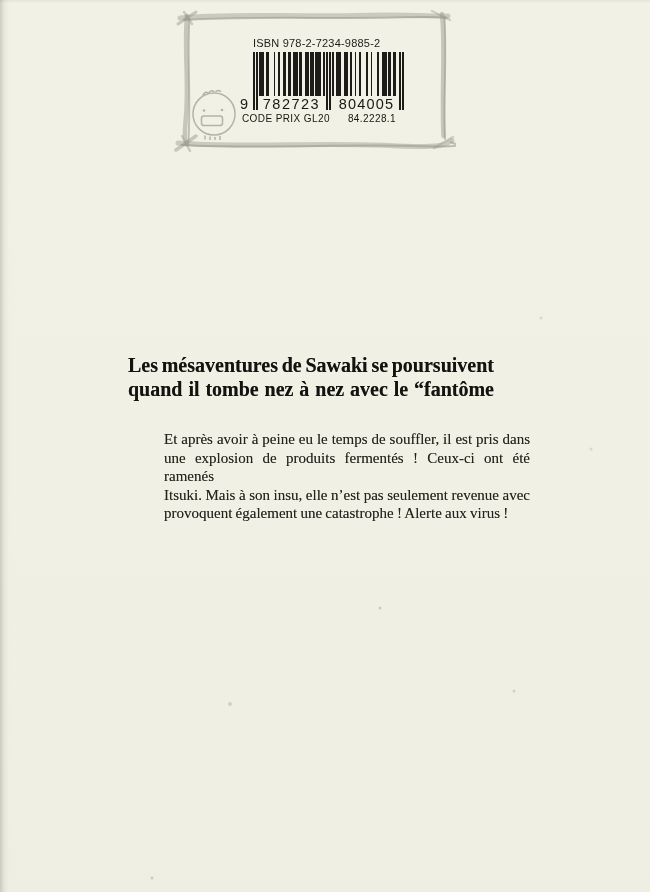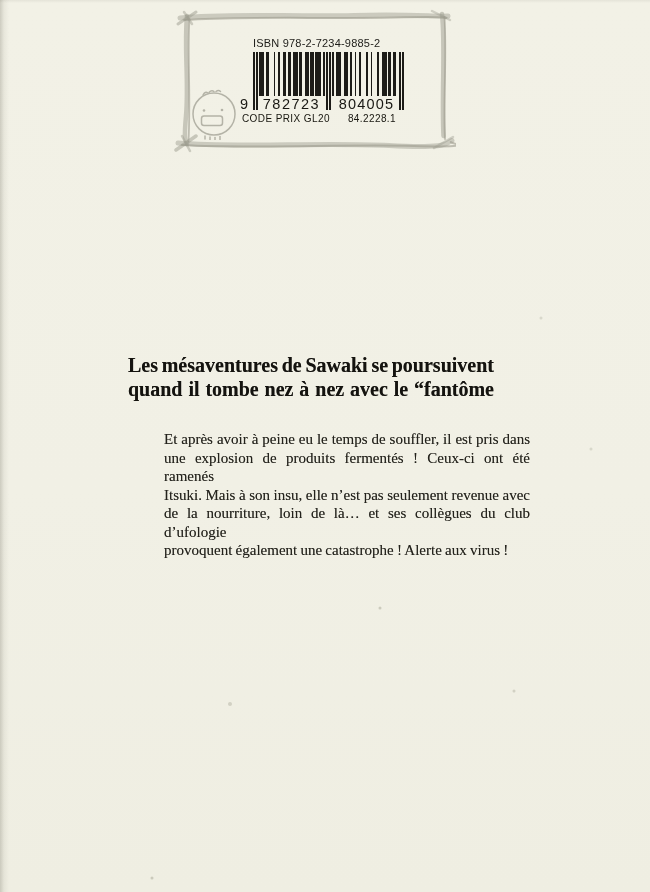--- a/index.html
+++ b/index.html
@@ -191,16 +191,15 @@
   </div>
 
   <div class="headline" id="headline">
       <div class="tline">Les mésaventures de Sawaki se poursuivent</div>
       <div class="tline">quand il tombe nez à nez avec le “fantôme</div>
     </div>
   <div class="synopsis" id="synopsis">
       <div class="tline">Et après avoir à peine eu le temps de souffler, il est pris dans</div>
       <div class="tline">une explosion de produits fermentés ! Ceux-ci ont été ramenés</div>
       <div class="tline">Itsuki. Mais à son insu, elle n’est pas seulement revenue avec</div>
-      <div class="tline">de la nourriture, loin de là… et ses collègues du club d’ufologie</div>
       <div class="tline last">provoquent également une catastrophe ! Alerte aux virus !</div>
     </div>
 </div>
 
 </body></html>

